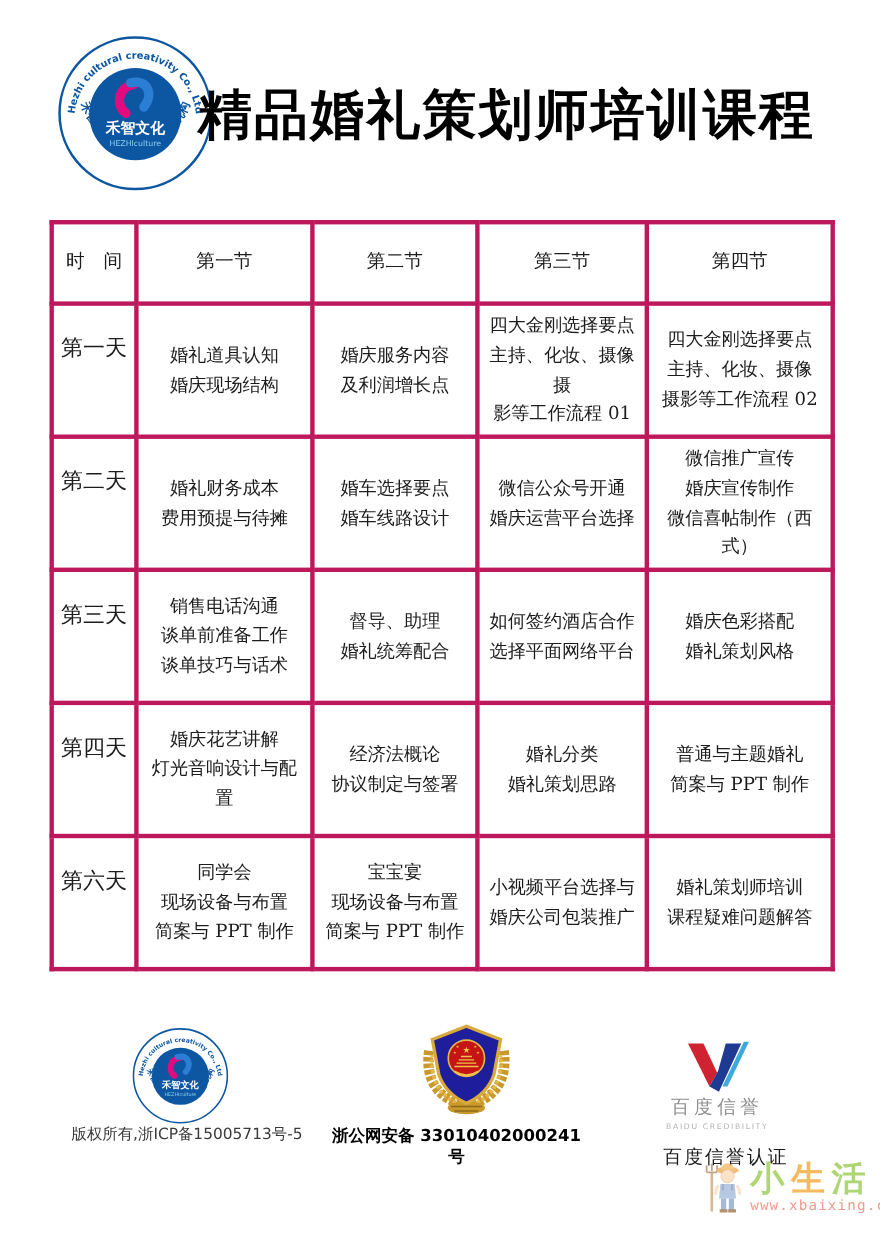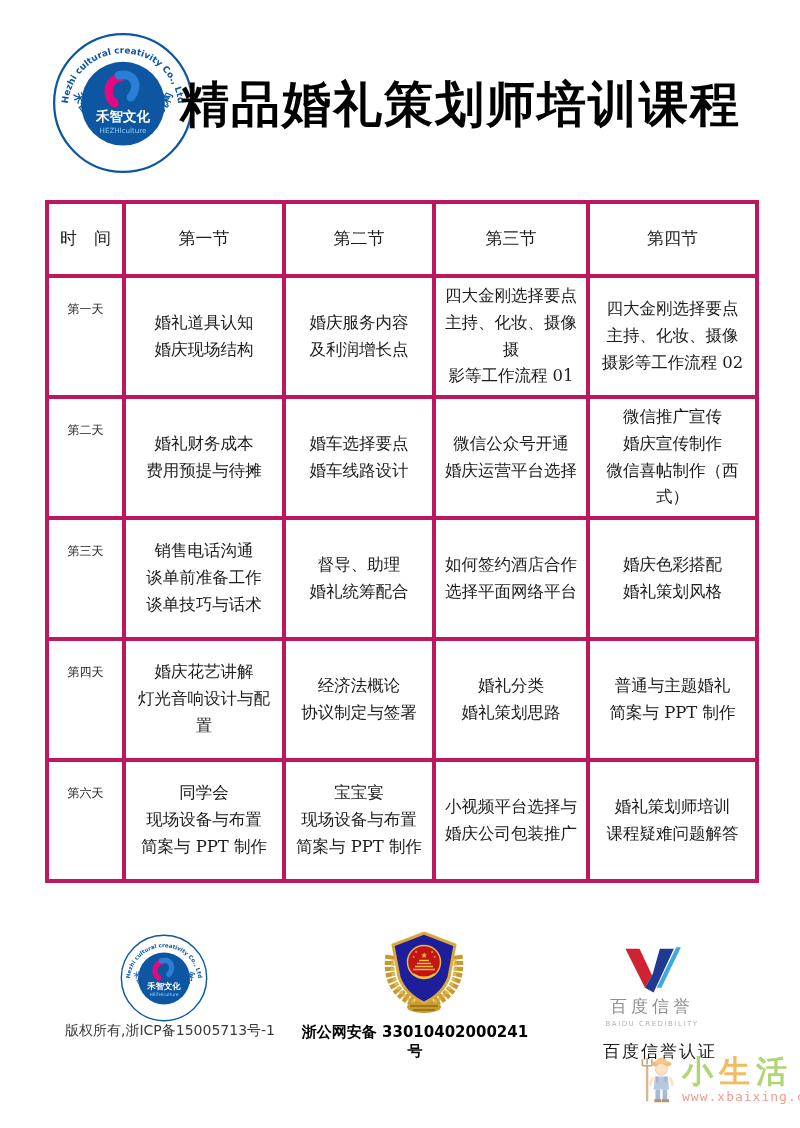--- a/index.html
+++ b/index.html
@@ -13,21 +13,21 @@
               white-space:nowrap;font-family:"DejaVu Serif","Liberation Serif",serif;}
 
   
   .table-wrap{position:absolute;left:45px;top:200px;}
   table.schedule{border-collapse:collapse;table-layout:fixed;width:710px;}
   .schedule th,.schedule td{border:4px solid #be185d;text-align:center;vertical-align:middle;
        font-size:16.5px;color:#1c1c1c;white-space:pre-line;line-height:1.62;
        font-weight:400;padding:2px 4px;}
   .schedule th{height:66px;font-size:17px;}
   .schedule td{height:93px;}
-  .schedule td.day{vertical-align:top;padding-top:22px;font-size:12px;}
+  .schedule td.day{vertical-align:top;padding-top:22px;font-size:20px;}
 
   
   .hezhi-logo-bottom{position:absolute;left:120px;top:934px;width:88px;height:88px;}
   .copyright-text{position:absolute;left:55px;top:1022px;width:230px;text-align:center;
                   font-size:14px;color:#3a3a3a;font-family:"DejaVu Sans","Liberation Sans",sans-serif;}
   .police-badge{position:absolute;left:369px;top:922px;width:110px;height:95px;}
   .police-record{position:absolute;left:295px;top:1023px;width:240px;text-align:center;
                  font-size:15px;font-weight:700;color:#000;
                  font-family:"DejaVu Sans","Liberation Sans",sans-serif;}
   .baidu-block{position:absolute;left:587px;top:944px;width:130px;text-align:center;
@@ -196,21 +196,21 @@
           <td>婚礼策划师培训
 课程疑难问题解答</td>
         </tr>
       </tbody>
     </table>
   </div>
 
   <svg class="hezhi-logo-bottom" viewBox="0 0 100 100">
     <use href="#hezhi-logo"></use>
   </svg>
-  <div class="copyright-text">版权所有,浙ICP备15005713号-1</div>
+  <div class="copyright-text">版权所有,浙ICP备15005713号-5</div>
 
   <svg class="police-badge" viewBox="0 0 110 95">
     <use href="#police-badge"></use>
   </svg>
   <div class="police-record">浙公网安备 33010402000241号</div>
 
   <div class="baidu-block">
     <svg class="baidu-v" viewBox="0 0 80 64">
       <use href="#baidu-v"></use>
     </svg>

